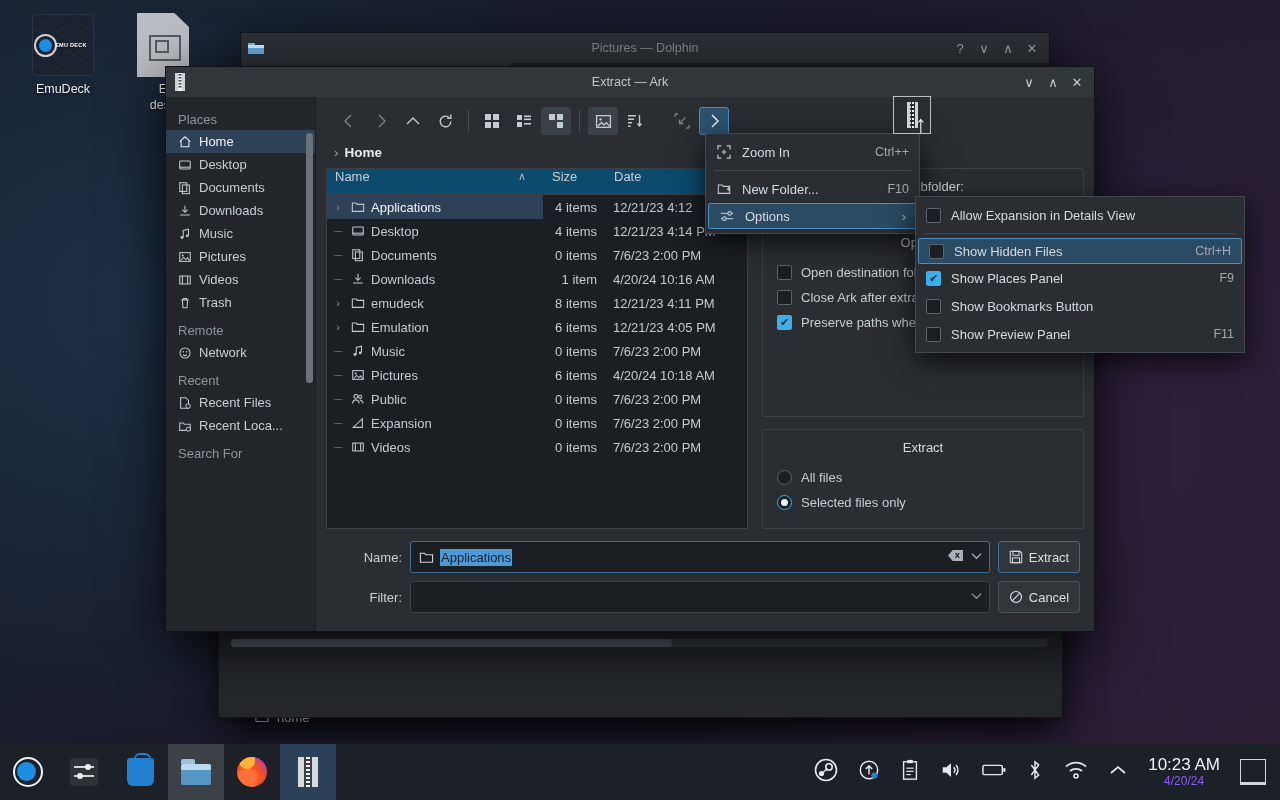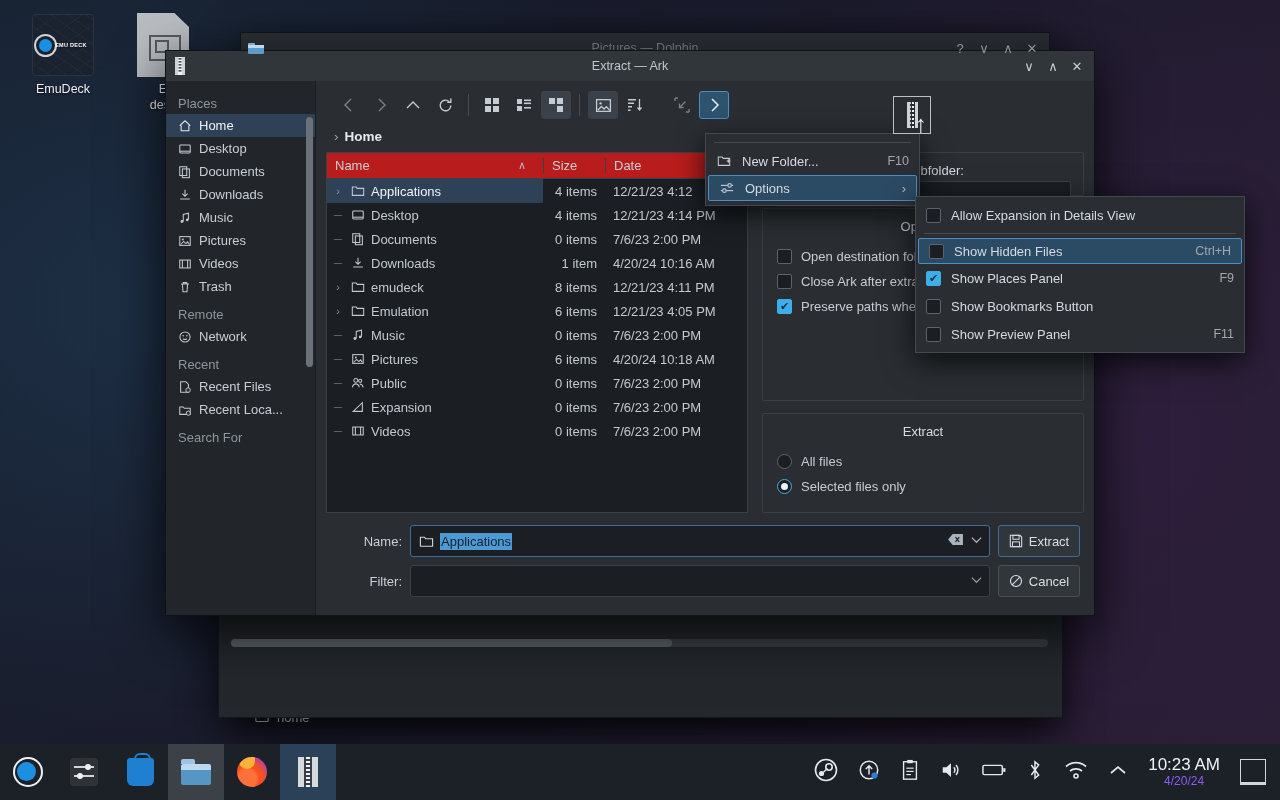--- a/index.html
+++ b/index.html
@@ -150,21 +150,21 @@
     background: #24282d; border: 1px solid #14181d;
   }
   .ark-scroll-h {
     position: absolute; left: 12px; right: 14px; top: 30px;
     height: 8px; background: #3a4047; border-radius: 4px;
   }
   .ark-scroll-h .thumb { width: 54%; height: 100%; background: #5b636b; border-radius: 4px; }
 
   
   #extract-dialog {
-    left: 165px; top: 50px; width: 930px; height: 566px;
+    left: 165px; top: 66px; width: 930px; height: 566px;
     background: #2a2e32;
     border: 1px solid #0f1216;
     box-shadow: 0 16px 50px #000c;
   }
   .dlg-body { display: flex; height: calc(100% - 30px); }
 
   
   .places {
     width: 150px;
     background: #22262b;
@@ -220,22 +220,22 @@
   .dlg-cols { display: flex; gap: 14px; flex: 1; min-height: 0; }
 
   
   .filelist {
     flex: 1; min-width: 0;
     background: #1b1f24;
     border: 1px solid #3a4047;
     display: flex; flex-direction: column;
   }
   .fl-head {
-    display: flex; height: 26px; align-items: center;
-    background: #b91c1c;
+    display: flex; height: 26px; align-items: flex-start;
+    background: #0c4a6e;
     border-bottom: 1px solid #3a4047;
     color: #c8cfd6; font-size: 13px;
   }
   .fl-head .col { padding: 0 8px; position: relative; }
   .fl-head .col + .col { border-left: 1px solid #3a4047; }
   .col-name { flex: 1; display: flex; align-items: center; }
   .col-name .sortarrow { margin-left: auto; color: #b2bac1; font-size: 11px; }
   .col-size { width: 62px; text-align: left; margin-left: 9px; }
   .col-date { width: 142px; }
   .fl-rows { flex: 1; overflow: hidden; }
@@ -991,20 +991,30 @@
     </div>
   </div>
 </div>
 
 <div class="drag-ind">
   <div class="zip-ic"></div>
 </div>
 <div class="drag-arrow">↑</div>
 
 <div class="menu" id="view-menu">
+  <div class="mi">
+    <span class="mi-ic">
+      <svg width="14" height="14" viewBox="0 0 16 16">
+          <path d="M1 5 V1 H5 M11 1 H15 V5 M15 11 V15 H11 M5 15 H1 V11" fill="none" stroke="currentColor" stroke-width="1.3"></path>
+          <path d="M5.5 8 h5 M8 5.5 v5" stroke="currentColor" stroke-width="1.3"></path>
+        </svg>
+    </span>
+    <span>Zoom In</span>
+    <span class="shortcut">Ctrl++</span>
+  </div>
   <div class="msep"></div>
   <div class="mi">
     <span class="mi-ic">
       <svg width="14" height="14" viewBox="0 0 16 16">
           <path d="M1.5 3.5 h4.5 l1 1.5 H14.5 V13 H1.5z" fill="none" stroke="currentColor" stroke-width="1.2"></path>
           <path d="M11 8 h4 M13 6 v4" stroke="currentColor" stroke-width="1.3"></path>
         </svg>
     </span>
     <span>New Folder...</span>
     <span class="shortcut">F10</span>

